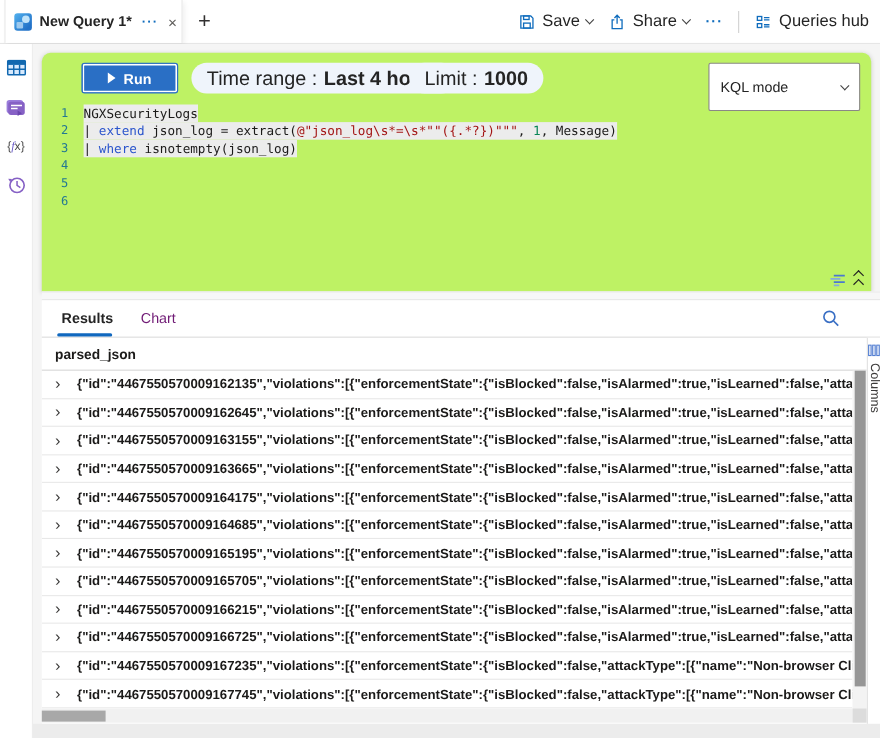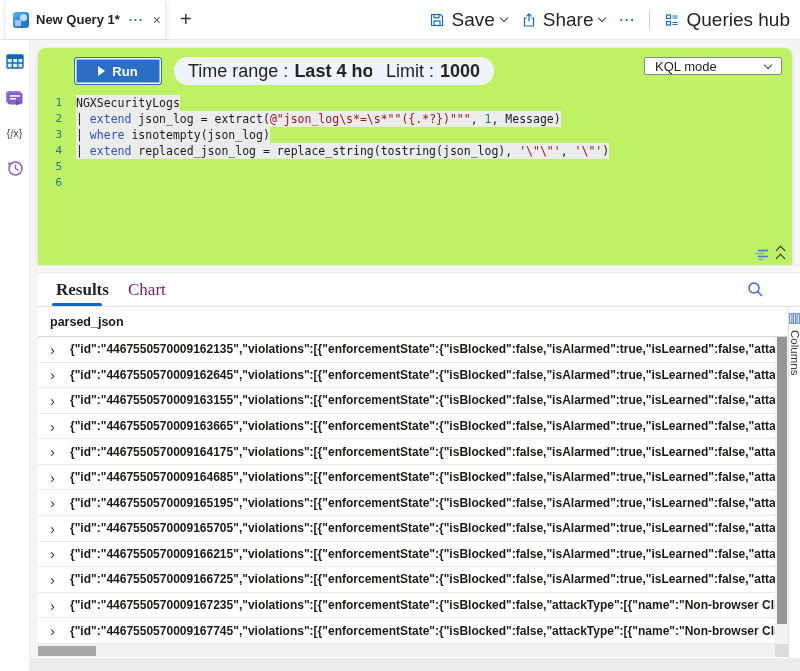--- a/index.html
+++ b/index.html
@@ -17,21 +17,21 @@
   .tab-icon::after { content:""; position:absolute; right:2px; top:2px; width:7px; height:7px;
     border-radius:50%; background:#bfe3fa; }
   .tab-icon::before { content:""; position:absolute; left:2px; bottom:2px; width:6px; height:6px;
     background:#9cc9ee; border-radius:1px; }
   .tab-title { font-size:13px; font-weight:bold; color:#242424; white-space:nowrap; }
   .tab-dots { color:#0f6cbd; font-size:12px; font-weight:bold; letter-spacing:1px; margin-left:2px; }
   .tab-close { color:#605e5c; font-size:14px; margin-left:2px; cursor:pointer; }
   .newtab { position:absolute; left:180px; top:8px; font-size:20px; font-weight:300; color:#323130; }
 
   #topbar-actions { position:absolute; right:10px; top:0; height:39px; display:flex; align-items:center; gap:14px; }
-  .tb-action { display:flex; align-items:center; gap:6px; font-size:19px; color:#242424; cursor:pointer; }
+  .tb-action { display:flex; align-items:center; gap:6px; font-size:15px; color:#242424; cursor:pointer; }
   .chev { width:6px; height:6px; border-right:1.4px solid #424242; border-bottom:1.4px solid #424242;
     transform:rotate(45deg); margin-top:-3px; }
   .tb-more { color:#0f6cbd; font-size:13px; font-weight:bold; letter-spacing:1px; }
   .tb-divider { width:1px; height:20px; background:#d1d1d1; }
 
   
   #sidebar { position:absolute; left:0; top:40px; width:30px; height:631px; background:#fff;
     border-right:1px solid #ededed; display:flex; flex-direction:column; align-items:center;
     padding-top:14px; gap:20px;text-align:center; }
   .fx-icon { font-size:11px; color:#4a4a4a; white-space:nowrap; }
@@ -46,21 +46,21 @@
   #run-btn { position:absolute; left:36px; top:9px; width:88px; height:28px; background:#2a6fc5;
     border:1px solid #2a6fc5; border-radius:3px; box-shadow:inset 0 0 0 1.5px #fff;
     color:#fff; font-size:13px; font-weight:bold; display:flex; align-items:center; justify-content:center; gap:7px; cursor:pointer; }
   .play-tri { width:0; height:0; border-left:7px solid #fff; border-top:5px solid transparent;
     border-bottom:5px solid transparent; }
   .pill { position:absolute; top:9px; height:28px; background:#eff4fb; border-radius:14px;
     display:flex; align-items:center; padding:0 14px; gap:6px; font-size:18px; color:#242424; cursor:pointer; }
   #pill-time { left:136px; }
   #pill-limit { left:334px; }
   .pill b { font-weight:bold; }
-  #mode-select { position:absolute; right:10px; top:9px; width:138px; height:18px; background:#fff;
+  #mode-select { position:absolute; right:10px; top:9px; width:138px; height:44px; background:#fff;
     border:1px solid #8a8886; border-radius:2px; display:flex; align-items:center; padding:0 10px;
     font-size:13px; color:#242424; cursor:pointer; }
   #mode-select .chev { margin-left:auto; }
 
   
   #editor { position:absolute; left:0; top:47px; width:740px; }
   .code-line { display:flex; height:16px; line-height:16px;
     font-family:"DejaVu Sans Mono", monospace; font-size:11.5px; white-space:pre; }
   .ln { width:38px; text-align:right; padding-right:14px; color:#237893; flex:none;
     font-size:11px; }
@@ -77,21 +77,21 @@
     transform:rotate(45deg); }
 
   
   #splitter { position:absolute; left:38px; top:265px; width:762px; height:8px; background:#f7f7f7;
     border-top:1px solid #ebebeb; border-bottom:1px solid #e4e4e4; text-align:center; cursor:row-resize; }
   #splitter span { color:#8a8886; font-size:13px; line-height:5px; letter-spacing:1px; display:inline-block; }
 
   
   #results { position:absolute; left:38px; top:273px; width:762px; height:385px; background:#fff; }
   #tabs-row { position:relative; height:34px; border-bottom:1px solid #dcdcdc; }
-  .rtab { position:absolute; top:0; height:33px; display:flex; align-items:center; font-size:17px; cursor:pointer;font-family:Liberation Serif, serif; }
+  .rtab { position:absolute; top:0; height:33px; display:flex; align-items:center; font-size:13px; cursor:pointer; }
   #tab-results { left:18px; font-weight:bold; color:#242424; }
   #tab-chart { left:90px; color:#701a75; }
   #tab-underline { position:absolute; left:14px; bottom:0; width:50px; height:3px; background:#1068bf; border-radius:2px; }
   #search-btn { position:absolute; right:36px; top:8px; cursor:pointer; }
 
   #col-header { position:absolute; left:0; top:34px; width:750px; height:30px; border-bottom:1px solid #d6d6d6;
     display:flex; align-items:center; padding-left:12px; font-size:12.5px; font-weight:bold; color:#1b1a19; }
 
   #grid-rows { position:absolute; left:0; top:64px; width:737px; height:307px; overflow:hidden; }
   .grid-row { height:25.58px; border-bottom:1px solid #e8e8e8; display:flex; align-items:center; cursor:pointer; }
@@ -192,21 +192,21 @@
   </div>
   <div id="mode-select">
     <span>KQL mode</span>
     <span class="chev"></span>
   </div>
 
   <div id="editor">
       <div class="code-line"><span class="ln">1</span><span class="ct"><span class="tok-plain">NGXSecurityLogs</span></span></div>
       <div class="code-line"><span class="ln">2</span><span class="ct"><span class="tok-plain">| </span><span class="tok-kw">extend</span><span class="tok-plain"> json_log = extract(</span><span class="tok-str">@"json_log\s*=\s*""({.*?})"""</span><span class="tok-plain">, </span><span class="tok-num">1</span><span class="tok-plain">, Message)</span></span></div>
       <div class="code-line"><span class="ln">3</span><span class="ct"><span class="tok-plain">| </span><span class="tok-kw">where</span><span class="tok-plain"> isnotempty(json_log)</span></span></div>
-      <div class="code-line"><span class="ln">4</span><span class="ct"><span class="tok-plain">| </span><span class="tok-kw">extend</span><span class="tok-plain"> replaced_json_log = replace_string(tostring(json_log), </span><span class="tok-str">'\"\"'</span><span class="tok-plain">, </span><span class="tok-str">'\"'</span><span class="tok-plain">)</span></span></div>
+      <div class="code-line"><span class="ln">4</span></div>
       <div class="code-line"><span class="ln">5</span></div>
       <div class="code-line"><span class="ln">6</span></div>
     </div>
 
   <div id="editor-corner">
     <svg width="17" height="15" viewBox="0 0 17 15">
       <path d="M4 3.5h10" stroke="#4a78d0" stroke-width="1.6"></path>
       <path d="M1 6.5h9" stroke="#85aade" stroke-width="1.6"></path>
       <path d="M4 9.5h10" stroke="#4a78d0" stroke-width="1.6"></path>
       <path d="M4 12.5h5" stroke="#85aade" stroke-width="1.6"></path>

